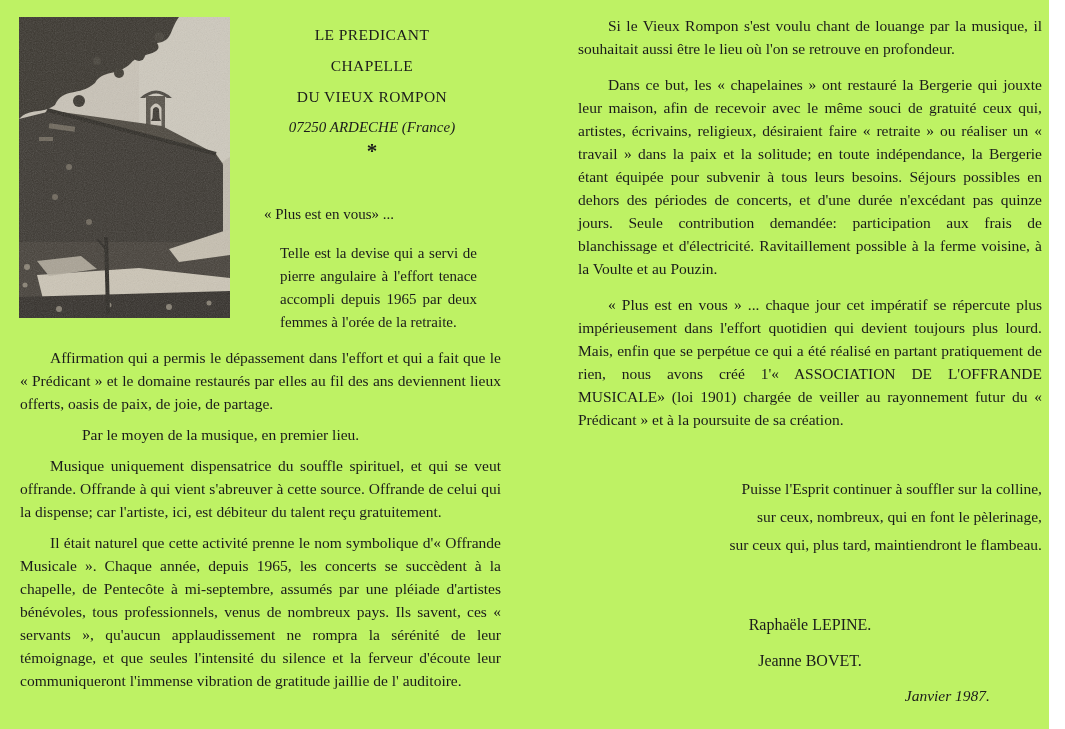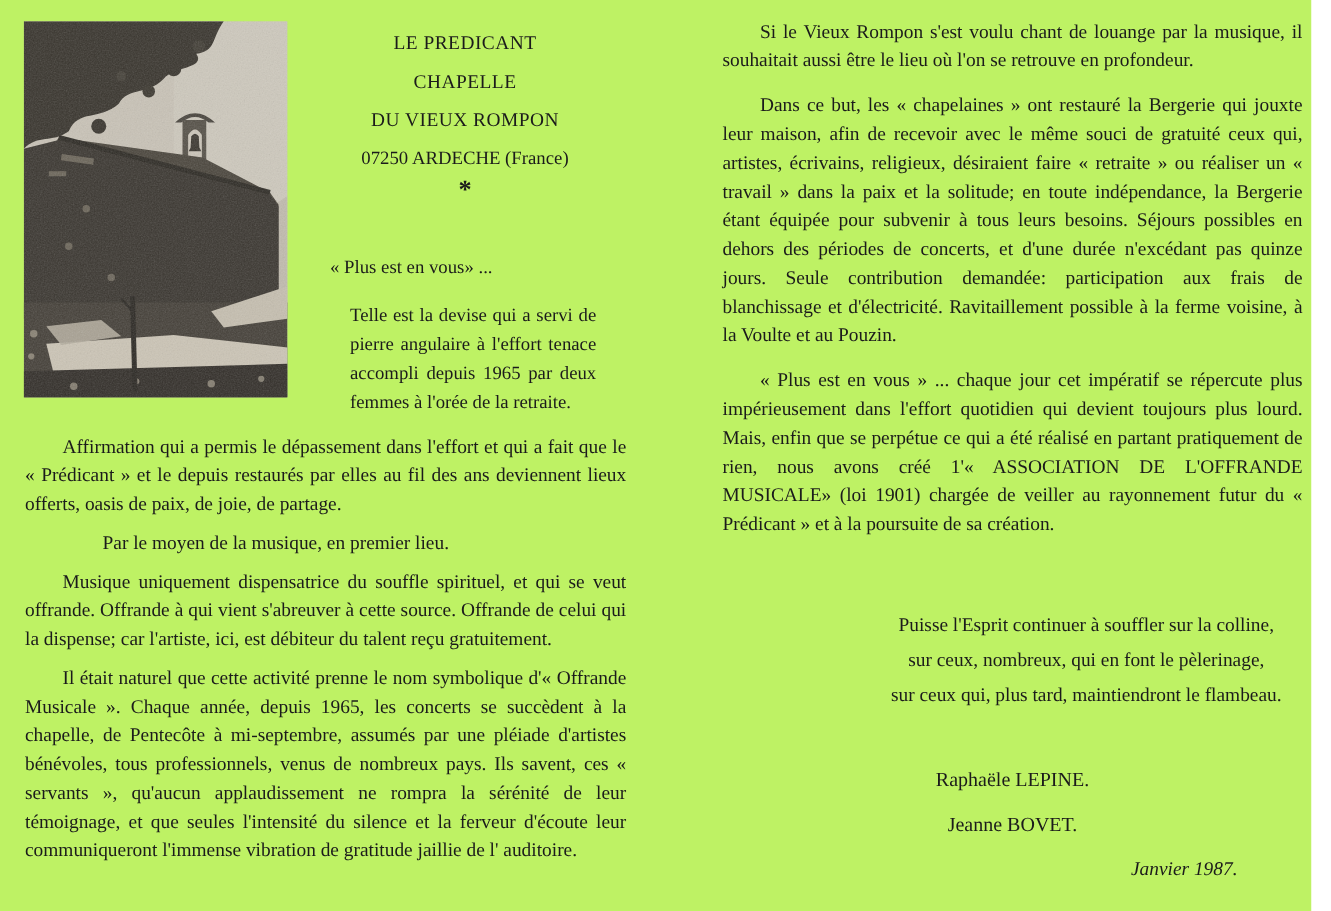--- a/index.html
+++ b/index.html
@@ -7,34 +7,34 @@
     position:relative;width:1049px;height:729px;background:#bef264;
     font-family:"Liberation Serif","DejaVu Serif",serif;color:#1b1b1b;
     overflow:hidden;
   }
   
   .photo{position:absolute;left:19px;top:17px;width:211px;height:301px;}
   .photo svg{display:block;width:100%;height:100%;}
   
   .title-block{position:absolute;left:252px;top:26px;width:240px;text-align:center;}
   .title-line{font-size:15.5px;letter-spacing:.4px;margin:0 0 13px 0;white-space:nowrap;}
-  .title-sub{font-size:15px;margin:0 0 6px 0;white-space:nowrap;}
+  .title-sub{font-size:15px;font-style:italic;margin:0 0 6px 0;white-space:nowrap;}
   .title-star{font-size:21px;font-weight:bold;margin:0;line-height:18px;}
   
   .lead{position:absolute;left:264px;top:203px;width:229px;font-size:15px;line-height:23px;}
   .lead-heading{margin:0 0 11px 0;}
   .lead-body{margin:16px;text-align:justify;}
   
   .left-col{position:absolute;left:20px;top:346px;width:481px;font-size:15.5px;line-height:23px;}
   .left-col p{margin:0 0 8px 0;text-align:justify;text-indent:30px;}
   .left-col p.single{text-indent:62px;text-align:left;}
   
   .right-col{position:absolute;left:578px;top:14px;width:464px;height:700px;font-size:15.5px;line-height:23px;}
   .right-col p.body{margin:0 0 13px 0;text-align:justify;text-indent:30px;}
-  .closing{margin:56px 0 0 118px;line-height:28px;text-align:center;}
+  .closing{margin:44px 0 0 118px;line-height:28px;text-align:right;}
   .closing div{white-space:nowrap;}
   .sig-block{position:absolute;left:0;top:588px;width:100%;text-align:center;}
   .sig-line{font-size:16px;line-height:26px;margin:10px;}
   .date-line{font-size:15.5px;font-style:italic;text-align:right;padding-right:52px;}
 </style>
 </head>
 <body>
 
 <div class="page">
 
@@ -109,21 +109,21 @@
     <p class="title-sub">07250 ARDECHE (France)</p>
     <p class="title-star">*</p>
   </div>
 
   <div class="lead">
     <p class="lead-heading">« Plus est en vous» ...</p>
     <p class="lead-body">Telle est la devise qui a servi de pierre angulaire à l'effort tenace accompli depuis 1965 par deux femmes à l'orée de la retraite.</p>
   </div>
 
   <div class="left-col">
-    <p>Affirmation qui a permis le dépassement dans l'effort et qui a fait que le « Prédicant » et le depuis restaurés par elles au fil des ans deviennent lieux offerts, oasis de paix, de joie, de partage.</p>
+    <p>Affirmation qui a permis le dépassement dans l'effort et qui a fait que le « Prédicant » et le domaine restaurés par elles au fil des ans deviennent lieux offerts, oasis de paix, de joie, de partage.</p>
     <p class="single">Par le moyen de la musique, en premier lieu.</p>
     <p>Musique uniquement dispensatrice du souffle spirituel, et qui se veut offrande. Offrande à qui vient s'abreuver à cette source. Offrande de celui qui la dispense; car l'artiste, ici, est débiteur du talent reçu gratuitement.</p>
     <p>Il était naturel que cette activité prenne le nom symbolique d'« Offrande Musicale ». Chaque année, depuis 1965, les concerts se succèdent à la chapelle, de Pentecôte à mi-septembre, assumés par une pléiade d'artistes bénévoles, tous professionnels, venus de nombreux pays. Ils savent, ces « servants », qu'aucun applaudissement ne rompra la sérénité de leur témoignage, et que seules l'intensité du silence et la ferveur d'écoute leur communiqueront l'immense vibration de gratitude jaillie de l' auditoire.</p>
   </div>
 
   <div class="right-col">
     <p class="body">Si le Vieux Rompon s'est voulu chant de louange par la musique, il souhaitait aussi être le lieu où l'on se retrouve en profondeur.</p>
     <p class="body">Dans ce but, les « chapelaines » ont restauré la Bergerie qui jouxte leur maison, afin de recevoir avec le même souci de gratuité ceux qui, artistes, écrivains, religieux, désiraient faire « retraite » ou réaliser un « travail » dans la paix et la solitude; en toute indépendance, la Bergerie étant équipée pour subvenir à tous leurs besoins. Séjours possibles en dehors des périodes de concerts, et d'une durée n'excédant pas quinze jours. Seule contribution demandée: participation aux frais de blanchissage et d'électricité. Ravitaillement possible à la ferme voisine, à la Voulte et au Pouzin.</p>
     <p class="body">« Plus est en vous » ... chaque jour cet impératif se répercute plus impérieusement dans l'effort quotidien qui devient toujours plus lourd. Mais, enfin que se perpétue ce qui a été réalisé en partant pratiquement de rien, nous avons créé 1'« ASSOCIATION DE L'OFFRANDE MUSICALE» (loi 1901) chargée de veiller au rayonnement futur du « Prédicant » et à la poursuite de sa création.</p>
 

